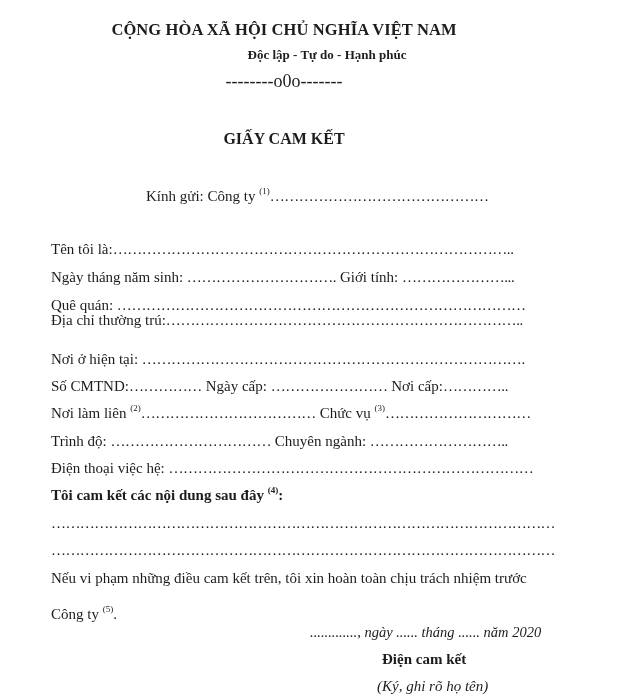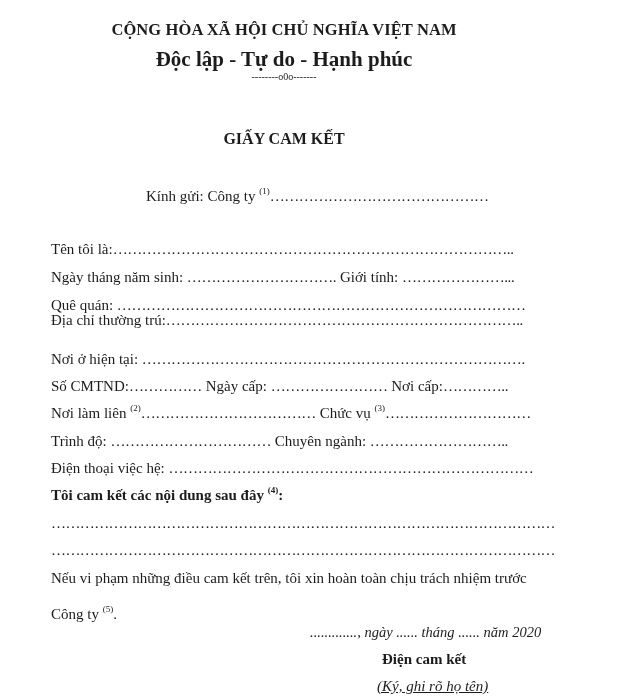--- a/index.html
+++ b/index.html
@@ -8,22 +8,22 @@
     background: #ffffff;
     font-family: "Liberation Serif", "DejaVu Serif", serif;
     color: #1c1c1c;
     position: relative;
   }
   .abs { position: absolute; white-space: nowrap; }
   .center { left: 0; width: 568px; text-align: center; }
   .b { font-weight: bold; }
   .i { font-style: italic; }
   .hdr1 { top: 20px; font-size: 16.5px; font-weight: bold; letter-spacing: 0.1px; }
-  .hdr2 { top: 47px; font-size: 21px; font-weight: bold; }
-  .hdr3 { top: 71px; font-size: 10px; }
+  .hdr2 { top: 47px; font-size: 13px; font-weight: bold; margin-left: 43px; }
+  .hdr3 { top: 71px; font-size: 18px; }
   .title { top: 130px; font-size: 16px; font-weight: bold; }
   .line { font-size: 15px; left: 51px; }
   sup { font-size: 9px; vertical-align: top; position: relative; top: -2px; }
   .dots { letter-spacing: -0.4px; }
 </style>
 </head>
 <body>
 
 <div class="abs center hdr1">CỘNG HÒA XÃ HỘI CHỦ NGHĨA VIỆT NAM</div>
 <div class="abs center hdr2">Độc lập - Tự do - Hạnh phúc</div>
@@ -96,13 +96,13 @@
 <div class="abs line dots" style="top:542px; letter-spacing:-0.6px;">……………………………………………………………………………………………</div>
 
 <div class="abs line" style="top:570px;">Nếu vi phạm những điều cam kết trên, tôi xin hoàn toàn chịu trách nhiệm trước</div>
 <div class="abs line" style="top:606px;">
   <span>Công ty</span>
   <sup>(5)</sup><span>.</span>
 </div>
 
 <div class="abs i" style="left:310px; top:624px; font-size:14.5px;">............., ngày ...... tháng ...... năm 2020</div>
 <div class="abs b" style="left:382px; top:651px; font-size:15px;">Điện cam kết</div>
-<div class="abs i" style="left:377px; top:678px; font-size:15px;text-decoration:underline;">(Ký, ghi rõ họ tên)</div>
+<div class="abs i" style="left:377px; top:678px; font-size:15px;">(Ký, ghi rõ họ tên)</div>
 
 </body></html>

